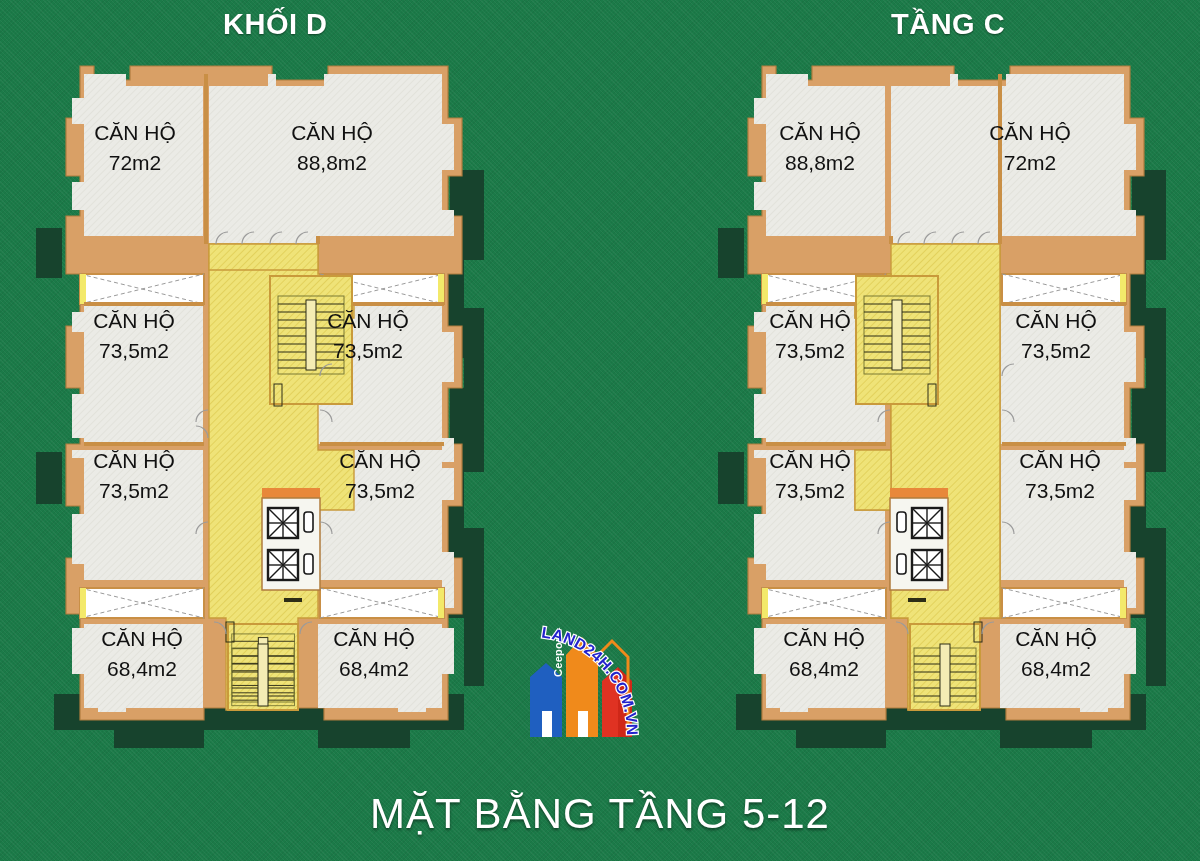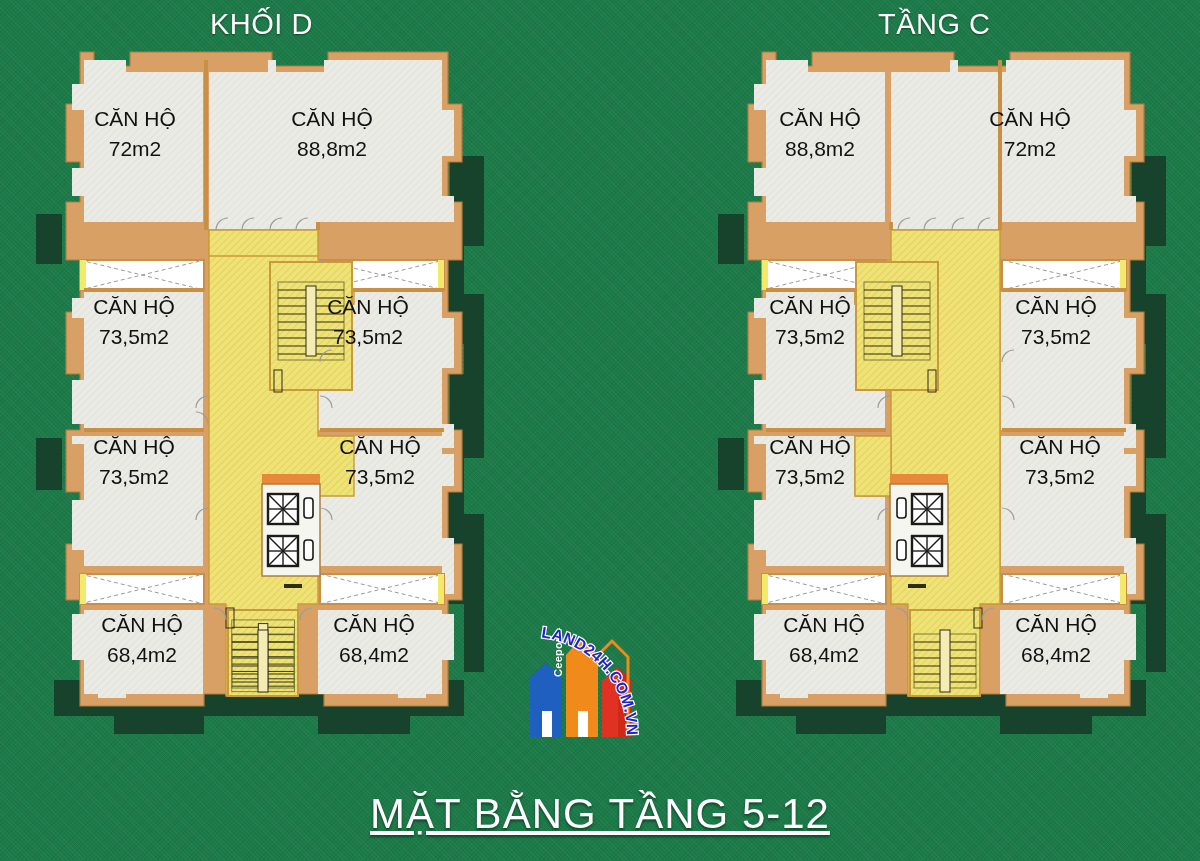--- a/index.html
+++ b/index.html
@@ -18,37 +18,37 @@
       repeating-linear-gradient(45deg, rgba(255,255,255,.045) 0 1px, rgba(0,0,0,0) 1px 3px),
       repeating-linear-gradient(-45deg, rgba(0,0,0,.05) 0 1px, rgba(0,0,0,0) 1px 3px);
     z-index:0;
   }
 
   .blk-title{
     position:absolute;
     color:#ffffff;
     font-size:29px;
     letter-spacing:.5px;
-    font-weight:400;
+    font-weight:700;
     text-shadow:0 1px 2px rgba(0,0,0,.45);
     white-space:nowrap;
+    margin-left:13px;
   }
   #title-d{left:210px;top:8px;}
   #title-c{left:878px;top:8px;}
 
   #plan-title{
     position:absolute;
     left:0;right:0;top:790px;
     text-align:center;
     color:#ffffff;
     font-size:42px;
     letter-spacing:1px;
     text-shadow:0 2px 3px rgba(0,0,0,.45);
     white-space:nowrap;
-    text-decoration:underline;
   }
 
   
   #watermark{position:absolute;left:508px;top:615px;width:160px;height:140px;z-index:5;}
   #wm-text{
     position:absolute;left:0;top:0;width:160px;height:140px;
     pointer-events:none;
   }
   #wm-text text{
     font-family:"Liberation Sans", sans-serif;
@@ -59,21 +59,21 @@
     letter-spacing:.4px;
   }
   #ceeport-label{
     position:absolute;left:44px;top:62px;
     transform:rotate(-90deg);transform-origin:left top;
     color:#fff;font-size:11px;font-weight:bold;
     letter-spacing:.3px;white-space:nowrap;
   }
 
   
-  .block{position:absolute;top:44px;width:480px;height:700px;}
+  .block{position:absolute;top:58px;width:480px;height:700px;}
   #block-d{left:18px;}
   #block-c{left:700px;}
   .block svg{display:block;}
 </style>
 </head>
 <body>
 
 <div id="bg-texture"></div>
 
 <div class="block" id="block-d">

